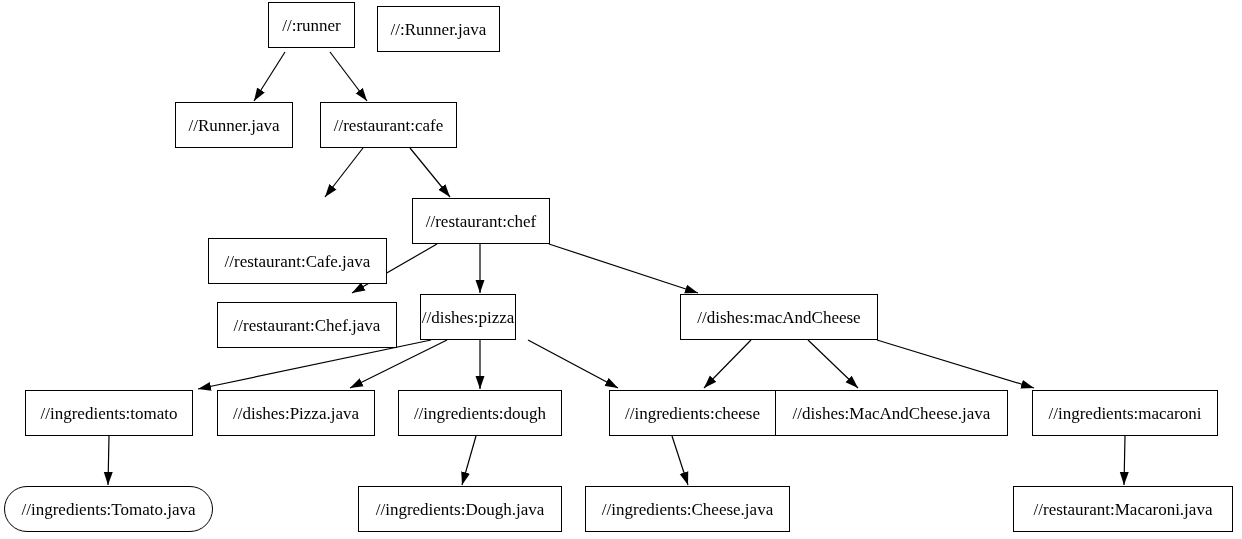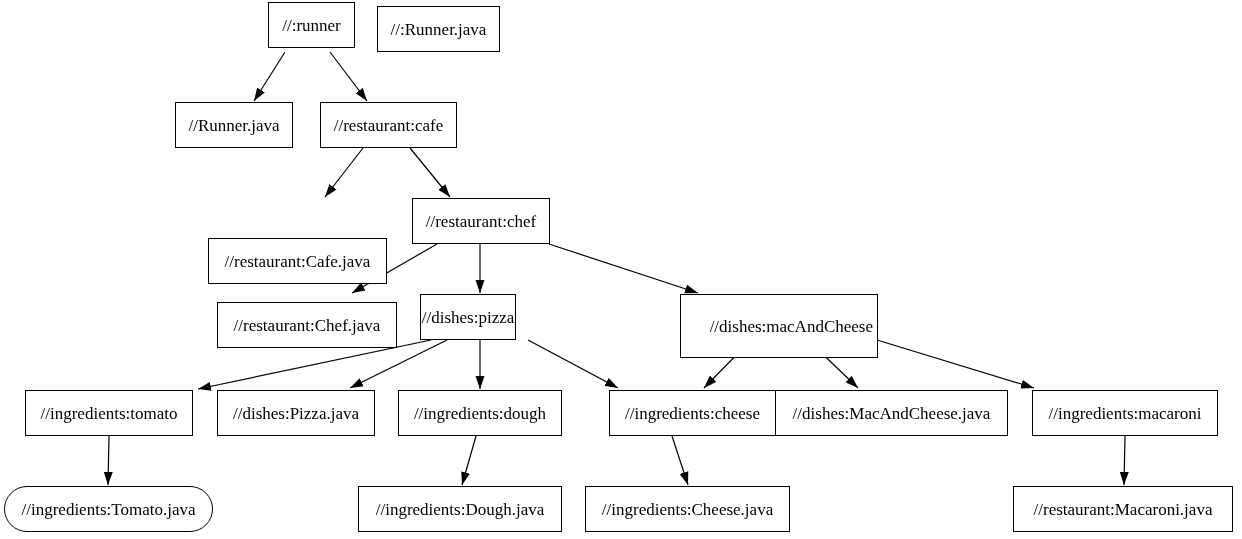--- a/index.html
+++ b/index.html
@@ -89,21 +89,21 @@
       </div>
       <div class="node" style="left: 412px; top: 198px; width: 138px; height: 46px;">
         <span>//restaurant:chef</span>
       </div>
       <div class="node" style="left: 217px; top: 302px; width: 180px; height: 46px;">
         <span>//restaurant:Chef.java</span>
       </div>
       <div class="node" style="left: 420px; top: 294px; width: 96px; height: 46px;">
         <span>//dishes:pizza</span>
       </div>
-      <div class="node" style="left: 680px; top: 294px; width: 198px; height: 64px; justify-content: flex-end;">
+      <div class="node" style="left: 680px; top: 294px; width: 198px; height: 46px;">
         <span>//dishes:macAndCheese</span>
       </div>
       <div class="node" style="left: 25px; top: 390px; width: 168px; height: 46px;">
         <span>//ingredients:tomato</span>
       </div>
       <div class="node" style="left: 217px; top: 390px; width: 158px; height: 46px;">
         <span>//dishes:Pizza.java</span>
       </div>
       <div class="node" style="left: 398px; top: 390px; width: 164px; height: 46px;">
         <span>//ingredients:dough</span>

